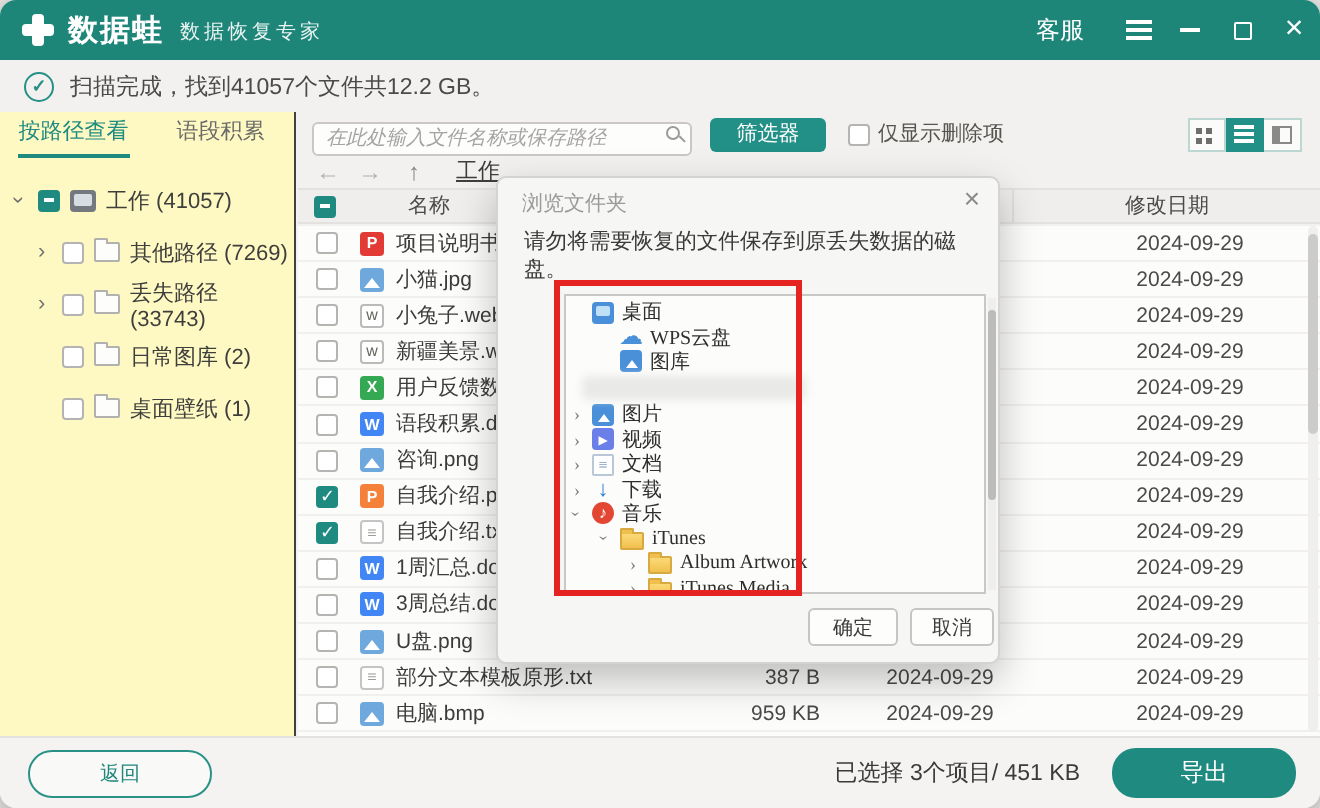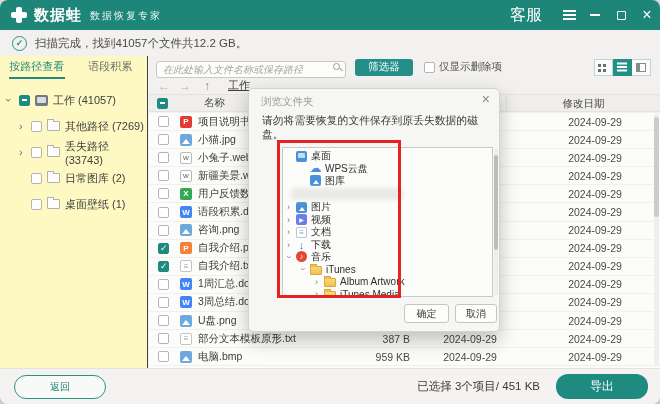--- a/index.html
+++ b/index.html
@@ -7,21 +7,21 @@
   .window{position:relative;width:660px;height:404px;margin:0 auto;background:#f2f1ef;border-radius:8px;overflow:hidden;box-shadow:0 2px 10px rgba(0,0,0,.3);}
 
   
   .titlebar{position:absolute;top:0;left:0;right:0;height:30px;background:#1e8579;display:flex;align-items:center;color:#fff;z-index:20;}
   .logo{position:relative;width:16px;height:16px;margin:0 7px 0 11px;}
   .logo::before{content:"";position:absolute;left:5px;top:0;width:6px;height:16px;background:#fff;border-radius:2px;}
   .logo::after{content:"";position:absolute;left:0;top:5px;width:16px;height:6px;background:#fff;border-radius:2px;}
   .app-name{font-size:15px;font-weight:bold;letter-spacing:1px;}
   .app-sub{font-size:10px;opacity:.9;margin-left:8px;letter-spacing:2px;margin-top:2px;}
   .tb-right{margin-left:auto;display:flex;align-items:center;height:100%;}
-  .support{font-size:16px;margin-right:14px;cursor:pointer;}
+  .support{font-size:12px;margin-right:14px;cursor:pointer;}
   .win-btn{width:26px;height:30px;display:flex;align-items:center;justify-content:center;cursor:pointer;}
   .i-menu{width:13px;height:2px;background:#fff;box-shadow:0 -4px 0 #fff,0 4px 0 #fff;}
   .i-min{width:10px;height:2px;background:#fff;}
   .i-max{width:9px;height:9px;border:1.4px solid #fff;border-radius:1px;}
   .i-close{font-size:16px;line-height:16px;}
 
   
   .statusbar{position:absolute;top:30px;left:0;right:0;height:26px;display:flex;align-items:center;background:#f2f1ef;}
   .scan-check{width:15px;height:15px;border:1.6px solid #259185;border-radius:50%;margin:0 8px 0 12px;color:#259185;font-size:9px;display:flex;align-items:center;justify-content:center;font-weight:bold;}
   .status-text{font-size:11.5px;color:#4a4a48;}
@@ -103,21 +103,21 @@
   .rows .ic-txt{background:#fff;border:1px solid #c5c4c2;} .rows .ic-txt::after{content:"≡";color:#9a9a98;font-weight:normal;}
 
   .list-scroll{position:absolute;top:57px;right:1px;width:5px;bottom:2px;background:#f0efed;border-radius:3px;}
   .list-thumb{position:absolute;top:4px;left:0;width:5px;height:100px;background:#cdccca;border-radius:3px;}
 
   
   .dialog{position:absolute;left:248px;top:88px;width:252px;height:244px;background:#f6f6f4;border:1px solid #d4d3d1;border-radius:5px;box-shadow:0 8px 20px rgba(0,0,0,.25);z-index:10;}
   .dlg-title{position:absolute;top:6px;left:12px;font-size:10.5px;color:#9b9b99;}
   .dlg-close{position:absolute;top:2px;right:9px;font-size:14px;color:#8a8a88;cursor:pointer;}
   .dlg-msg{position:absolute;top:25px;left:13px;right:6px;font-size:10.8px;color:#3a3a38;}
-  .dlg-tree{position:absolute;left:33px;top:58px;width:211px;height:150px;background:#fcfcfb;border:1px solid #c9c8c6;overflow:hidden;padding-top:2px;}
+  .dlg-tree{position:absolute;left:33px;top:58px;width:211px;height:150px;background:#fcfcfb;border:1px solid #c9c8c6;overflow:hidden;padding-top:2px;font-family:Liberation Serif, serif;}
   .dtr{display:flex;align-items:center;height:12.4px;font-size:10px;color:#2e2e2c;cursor:pointer;}
   .dtr.lv0{padding-left:4px;} .dtr.lv1{padding-left:18px;} .dtr.lv2{padding-left:32px;}
   .dtr .arrow{width:9px;font-size:9px;color:#7a7a78;}
   .dic{width:11px;height:11px;margin-right:4px;display:flex;align-items:center;justify-content:center;}
   .dtr.blurred{position:relative;height:14px;}
   .dtr.blurred .arrow,.dtr.blurred .dic{visibility:hidden;}
   .dtr.blurred::after{content:"";position:absolute;left:8px;top:1px;width:112px;height:12px;background:#e9e9e7;filter:blur(2px);border-radius:3px;}
   .dlg-scroll{position:absolute;right:1px;top:60px;width:4px;height:146px;background:#efeeec;}
   .dlg-thumb{position:absolute;top:6px;left:0;width:4px;height:95px;background:#bdbcba;border-radius:2px;}
   .dlg-btn{position:absolute;top:215px;height:19px;background:#fdfdfc;border:1px solid #c6c5c3;border-radius:3px;font-size:10px;color:#3a3a38;display:flex;align-items:center;justify-content:center;cursor:pointer;font-family:"Liberation Sans",sans-serif;}

